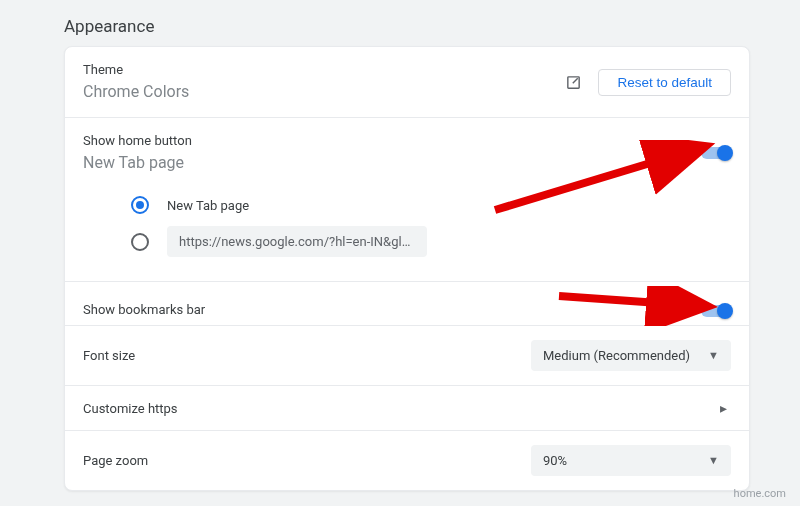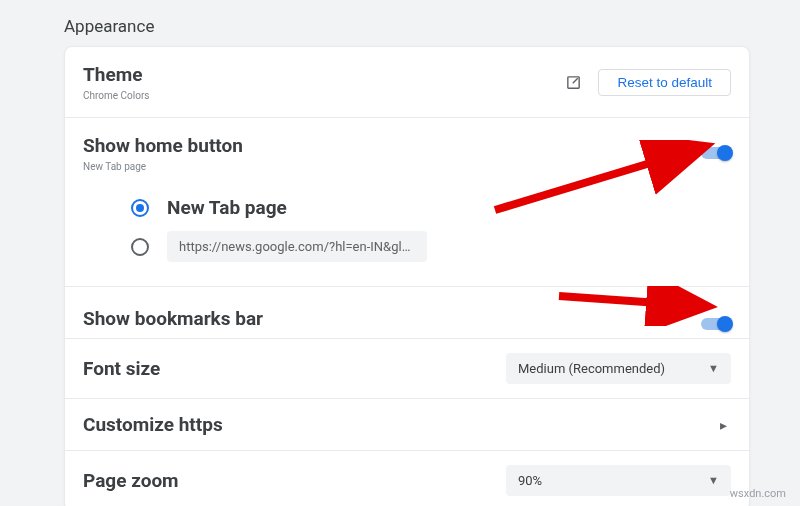--- a/index.html
+++ b/index.html
@@ -28,22 +28,22 @@
     }
     .row {
       display: flex;
       align-items: center;
       justify-content: space-between;
       padding: 14px 18px;
       border-bottom: 1px solid #e8eaed;
     }
     .row:last-child { border-bottom: none; gap: 35px; }
     .row-left { display: flex; flex-direction: column; line-height: 1.45; }
-    .row-title { color: #3c4043; font-size: 19px; font-weight: bold; }
-    .row-sub { color: #80868b; font-size: 10px; }
+    .row-title { color: #3c4043; font-size: 13px; }
+    .row-sub { color: #80868b; font-size: 16px; }
     .row-right { display: flex; align-items: center; gap: 16px; }
 
     .open-icon svg { display:block; }
 
     .btn-outline {
       border: 1px solid #dadce0;
       color: #1a73e8;
       font-size: 13.5px;
       padding: 5px 18px;
       border-radius: 4px;
@@ -73,21 +73,21 @@
     }
 
     
     .dropdown {
       display:flex; align-items:center; justify-content:space-between;
       background:#f1f3f4;
       color:#3c4043;
       padding:8px 12px;
       border-radius:4px;
       font-size:13px;
-      width: 225px;
+      width: 200px;
       cursor:pointer;
     }
     .dropdown .caret { color:#5f6368; font-size:11px; }
 
     .chevron { color:#5f6368; font-size:14px; padding-right:4px; }
 
     
     .arrow { position:absolute; pointer-events:none; }
     .watermark { position:absolute; bottom:6px; right:14px; font-size:11px; color:#9aa0a6; }
   </style>
@@ -172,13 +172,13 @@
 </svg>
 <svg class="arrow" style="left:554px; top:286px;" width="170" height="40">
   <defs>
       <marker id="ah2" markerWidth="10" markerHeight="10" refX="7" refY="4" orient="auto">
     <path d="M0,0 L9,4 L0,8 Z" fill="#e20000"></path>
       </marker>
     </defs>
   <line x1="5" y1="10" x2="148" y2="20" stroke="#e20000" stroke-width="8" marker-end="url(#ah2)"></line>
 </svg>
 
-<div class="watermark">wsxdn.com</div>
+<div class="watermark">home.com</div>
 
 </body></html>

